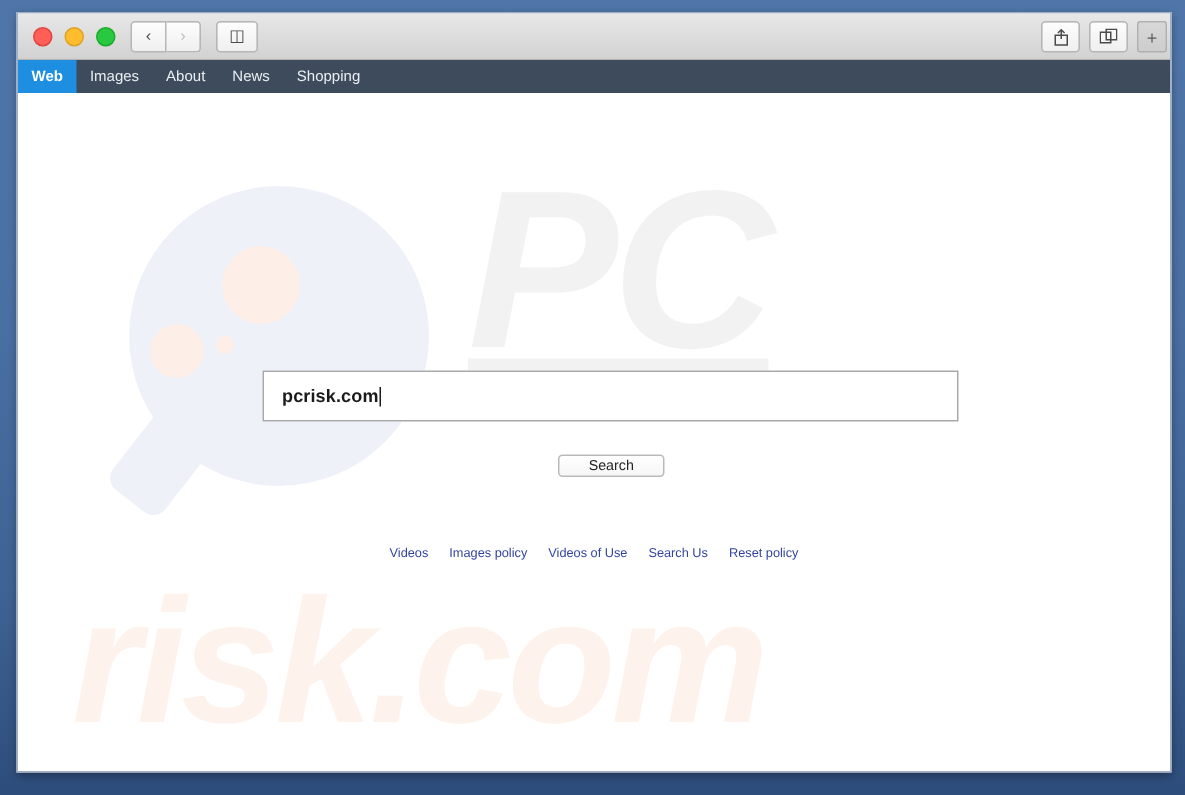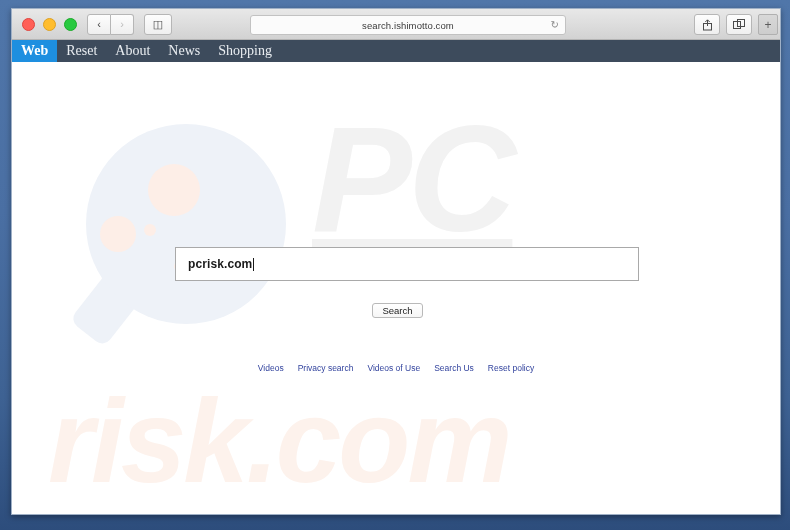--- a/index.html
+++ b/index.html
@@ -128,25 +128,24 @@
   #site-nav {
     height: 22px;
     background: #3d4b5c;
     display: flex;
     align-items: stretch;
   }
   .nav-item {
     display: flex;
     align-items: center;
     padding: 0 9px;
-    font-size: 14px;
+    font-size: 10px;
     color: #e9edf1;
     font-weight: normal;
     white-space: nowrap;
-    font-family: Liberation Serif, serif;
   }
   .nav-item.active {
     background: #1e8fe0;
     color: #ffffff;
     font-weight: bold;
   }
 
   
   #page {
     position: relative;
@@ -240,21 +239,21 @@
     width: 1px;
     height: 13px;
     background: #1a1a1a;
     margin-left: 1px;
   }
 
   #search-button {
     position: absolute;
     left: 360px;
     top: 241px;
-    width: 51px;
+    width: 71px;
     height: 15px;
     background: linear-gradient(to bottom,#ffffff,#f6f6f6);
     border: 1px solid #b9b9b9;
     border-radius: 3px;
     display: flex;
     align-items: center;
     justify-content: center;
     font-size: 9.5px;
     color: #222222;
     box-sizing: border-box;
@@ -291,24 +290,20 @@
         <span class="light green"></span>
       </div>
 
       <div class="nav-group">
         <div class="tb-btn">‹</div>
         <div class="tb-btn disabled">›</div>
       </div>
 
       <div class="tb-btn sidebar-btn">◫</div>
 
-      <div id="url-bar">
-        <span id="url-text">search.ishimotto.com</span>
-        <span id="reload-icon">↻</span>
-      </div>
 
       <div class="right-tools">
         <div class="tb-btn">
           <svg width="11" height="12" viewBox="0 0 11 12" aria-hidden="true">
             <rect x="1.5" y="4.5" width="8" height="6.5" fill="none" stroke="#4a4a4a" stroke-width="1"></rect>
             <line x1="5.5" y1="1" x2="5.5" y2="7" stroke="#4a4a4a" stroke-width="1"></line>
             <polyline points="3.3,3 5.5,0.8 7.7,3" fill="none" stroke="#4a4a4a" stroke-width="1"></polyline>
           </svg>
         </div>
         <div class="tb-btn">
@@ -316,21 +311,21 @@
             <rect x="0.5" y="2.5" width="7" height="7" fill="none" stroke="#4a4a4a" stroke-width="1"></rect>
             <rect x="4.5" y="0.5" width="7" height="7" fill="none" stroke="#4a4a4a" stroke-width="1"></rect>
           </svg>
         </div>
         <div id="new-tab-btn">+</div>
       </div>
     </div>
 
     <div id="site-nav">
       <div class="nav-item active">Web</div>
-      <div class="nav-item">Reset</div>
+      <div class="nav-item">Images</div>
       <div class="nav-item">About</div>
       <div class="nav-item">News</div>
       <div class="nav-item">Shopping</div>
     </div>
 
     <div id="page">
 
       <div id="wm-glass">
         <span class="handle"></span>
         <span class="lens"></span>
@@ -345,21 +340,21 @@
 
       <div id="search-box">
         <span id="search-input-text">pcrisk.com</span>
         <span id="search-caret"></span>
       </div>
 
       <div id="search-button">Search</div>
 
       <div id="footer-links">
         <a href="#">Videos</a>
-        <a href="#">Privacy search</a>
+        <a href="#">Images policy</a>
         <a href="#">Videos of Use</a>
         <a href="#">Search Us</a>
         <a href="#">Reset policy</a>
       </div>
 
     </div>
   </div>
 </div>
 
 </body></html>

